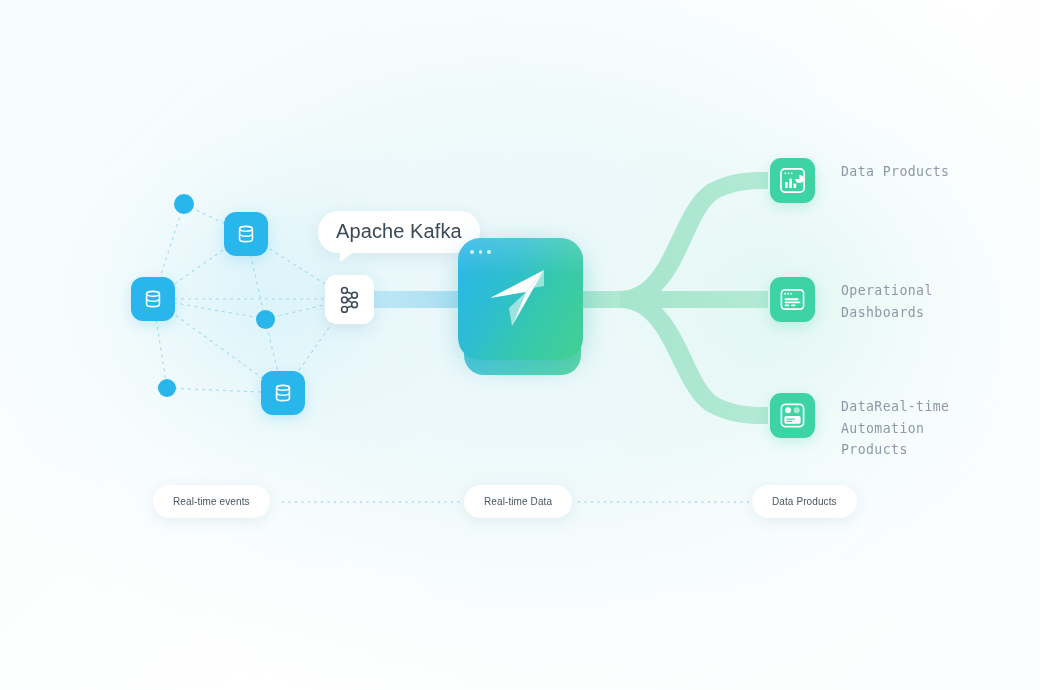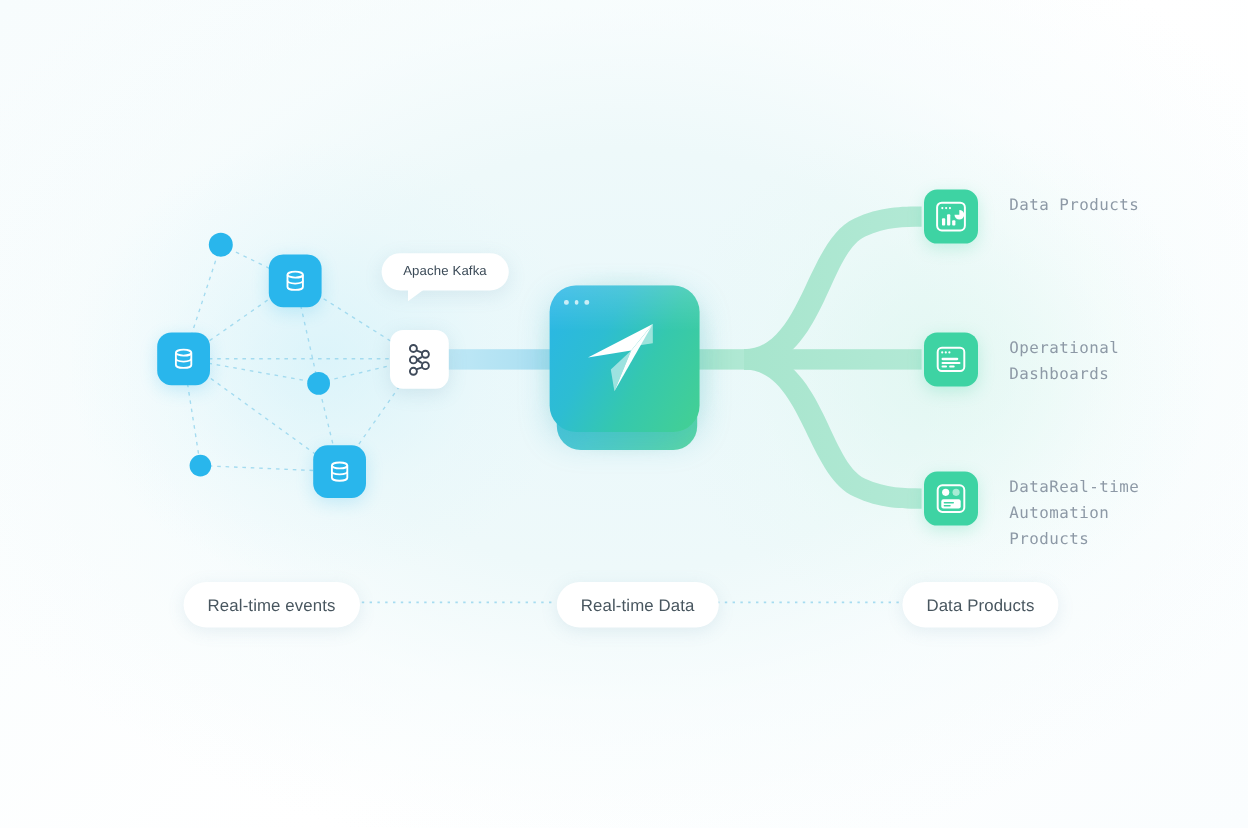--- a/index.html
+++ b/index.html
@@ -50,21 +50,21 @@
     position:absolute; left:325px; top:275px; width:49px; height:49px;
     background:#ffffff; border-radius:11px;
     display:flex; align-items:center; justify-content:center;
     box-shadow:0 4px 16px rgba(90,140,170,0.16);
   }
   .kafka-tip {
     position:absolute; left:318px; top:211px;
     background:#ffffff; border-radius:20px;
     padding:9px 18px 10px 18px;
     box-shadow:0 4px 16px rgba(90,140,170,0.14);
-    font-size:11px; color:#3b4a57; white-space:nowrap;
+    font-size:20px; color:#3b4a57; white-space:nowrap;
     letter-spacing:0.1px;
   }
   .kafka-tip::after {
     content:""; position:absolute; left:22px; bottom:-9px;
     width:0; height:0;
     border-left:0 solid transparent;
     border-right:15px solid transparent;
     border-top:11px solid #ffffff;
   }
 
@@ -112,21 +112,21 @@
     font-size:13.2px; line-height:21.5px;
     color:#8d99a6; letter-spacing:0.4px;
     white-space:pre-line;
   }
 
   
   .pill {
     position:absolute;
     background:#ffffff; border-radius:22px;
     padding:11px 20px;
-    font-size:14px; color:#48565f;
+    font-size:10px; color:#48565f;
     box-shadow:0 3px 14px rgba(90,140,170,0.13);
     white-space:nowrap; letter-spacing:0.1px;
   }
 </style>
 </head>
 <body>
 
 <div class="canvas">
   <div class="glow-left"></div>
   <div class="glow-right"></div>

